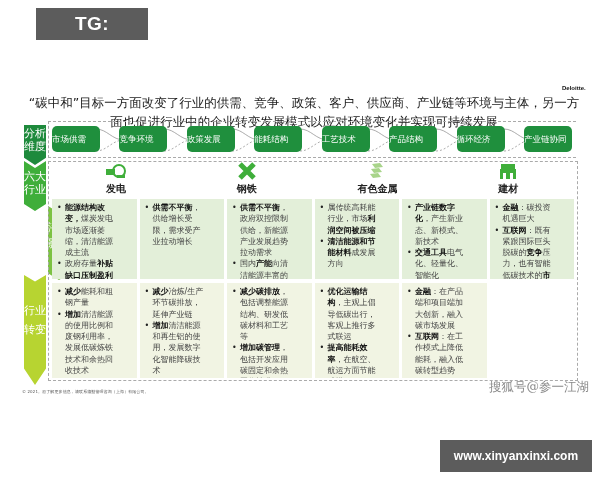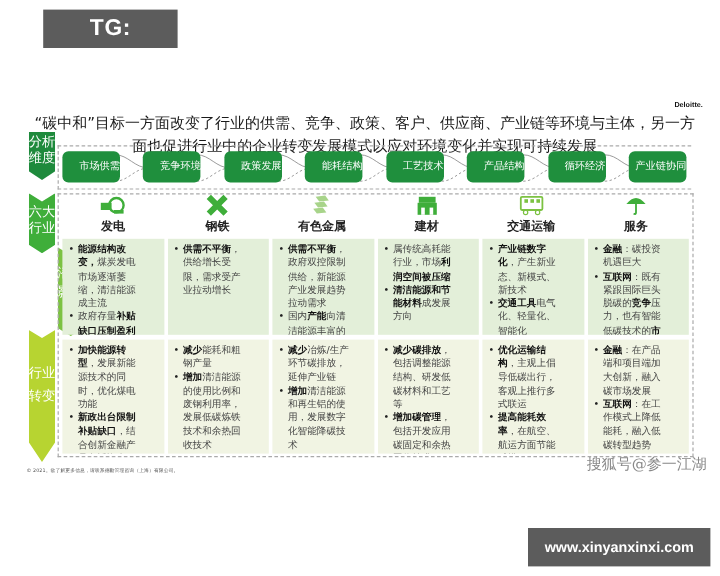--- a/index.html
+++ b/index.html
@@ -21,21 +21,21 @@
     position: absolute; left: 24px; top: 93px; width: 560px;
     font-size: 12.5px; line-height: 19px; color: #1a1a1a; font-weight: 500; text-align: center;
   }
 
   
   .cat {
     position: absolute; left: 24px; width: 22px; color: #fff;
     font-size: 11px; line-height: 13px; text-align: center;
   }
   .cat span { display: block; }
-  .cat-1 { top: 110px; height: 40px; background: #1e8a3c; padding-top: 2px;
+  .cat-1 { top: 125px; height: 40px; background: #1e8a3c; padding-top: 2px;
     clip-path: polygon(0 0,100% 0,100% 82%,50% 100%,0 82%); }
   .cat-2 { top: 161px; height: 50px; background: #3fae3a; padding-top: 9px;
     clip-path: polygon(0 0,50% 14%,100% 0,100% 86%,50% 100%,0 86%); }
   .cat-3 { top: 206px; height: 74px; background: #7cc242; padding-top: 14px; line-height: 16px;
     clip-path: polygon(0 0,50% 9%,100% 0,100% 91%,50% 100%,0 91%); margin-left: 24px; }
   .cat-4 { top: 275px; height: 110px; background: #b7d431; padding-top: 26px; line-height: 19px;
     clip-path: polygon(0 0,50% 6%,100% 0,100% 85%,50% 100%,0 85%); }
 
   
   .frame-top {
@@ -46,27 +46,27 @@
     position: absolute; left: 48px; top: 161px; width: 530px; height: 220px;
     border: 1.5px dashed #aaa; border-top: 1.5px dashed #aaa;
   }
 
   .dim-row {
     position: absolute; left: 52px; top: 126px; width: 520px; height: 28px;
     display: flex; justify-content: space-between;
   }
   .dim-pill {
     width: 48px; height: 26px; background: #1f8f3d; color: #fff; border-radius: 5px;
-    font-size: 8.5px; line-height: 26px; text-align: right; position: relative; z-index: 2;
+    font-size: 8.5px; line-height: 26px; text-align: left; position: relative; z-index: 2;
   }
   .dim-link { position: absolute; left: 52px; top: 126px; width: 520px; height: 28px; z-index: 1; }
 
   .industry-row {
     position: absolute; left: 52px; top: 162px; width: 520px;
-    display: grid; grid-template-columns: repeat(6, 1fr); column-gap: 3px;
+    display: grid; grid-template-columns: repeat(4, 1fr); column-gap: 3px;
   }
   .industry {
     display: flex; flex-direction: column; align-items: center; height: 37px;
   }
   .industry .ico { width: 22px; height: 18px; display: block; }
   .industry .name { font-size: 10px; font-weight: bold; color: #222; margin-top: 2px; }
 
   .grid {
     position: absolute; left: 52px; width: 522px;
     display: grid; grid-template-columns: repeat(6, 1fr); column-gap: 3px;
@@ -239,26 +239,20 @@
       <ul>
         <li><b>金融</b><span>：碳投资机遇巨大</span></li>
         <li><b>互联网</b><span>：既有紧跟国际巨头脱碳的</span><b>竞争</b><span>压力，也有智能低碳技术的</span><b>市场潜力</b></li>
       </ul>
     </div>
 </div>
 
 <div class="grid grid-transform">
   <div class="cell">
       <ul>
-        <li><b>加快能源转型</b><span>，发展新能源技术的同时，优化煤电功能</span></li>
-        <li><b>新政出台限制补贴缺口</b><span>，结合创新金融产品盘活资金</span></li>
-      </ul>
-    </div>
-  <div class="cell">
-      <ul>
         <li><b>减少</b><span>能耗和粗钢产量</span></li>
         <li><b>增加</b><span>清洁能源的使用比例和废钢利用率，发展低碳炼铁技术和余热回收技术</span></li>
       </ul>
     </div>
   <div class="cell">
       <ul>
         <li><b>减少</b><span>冶炼/生产环节碳排放，延伸产业链</span></li>
         <li><b>增加</b><span>清洁能源和再生铝的使用，发展数字化智能降碳技术</span></li>
       </ul>
     </div>

